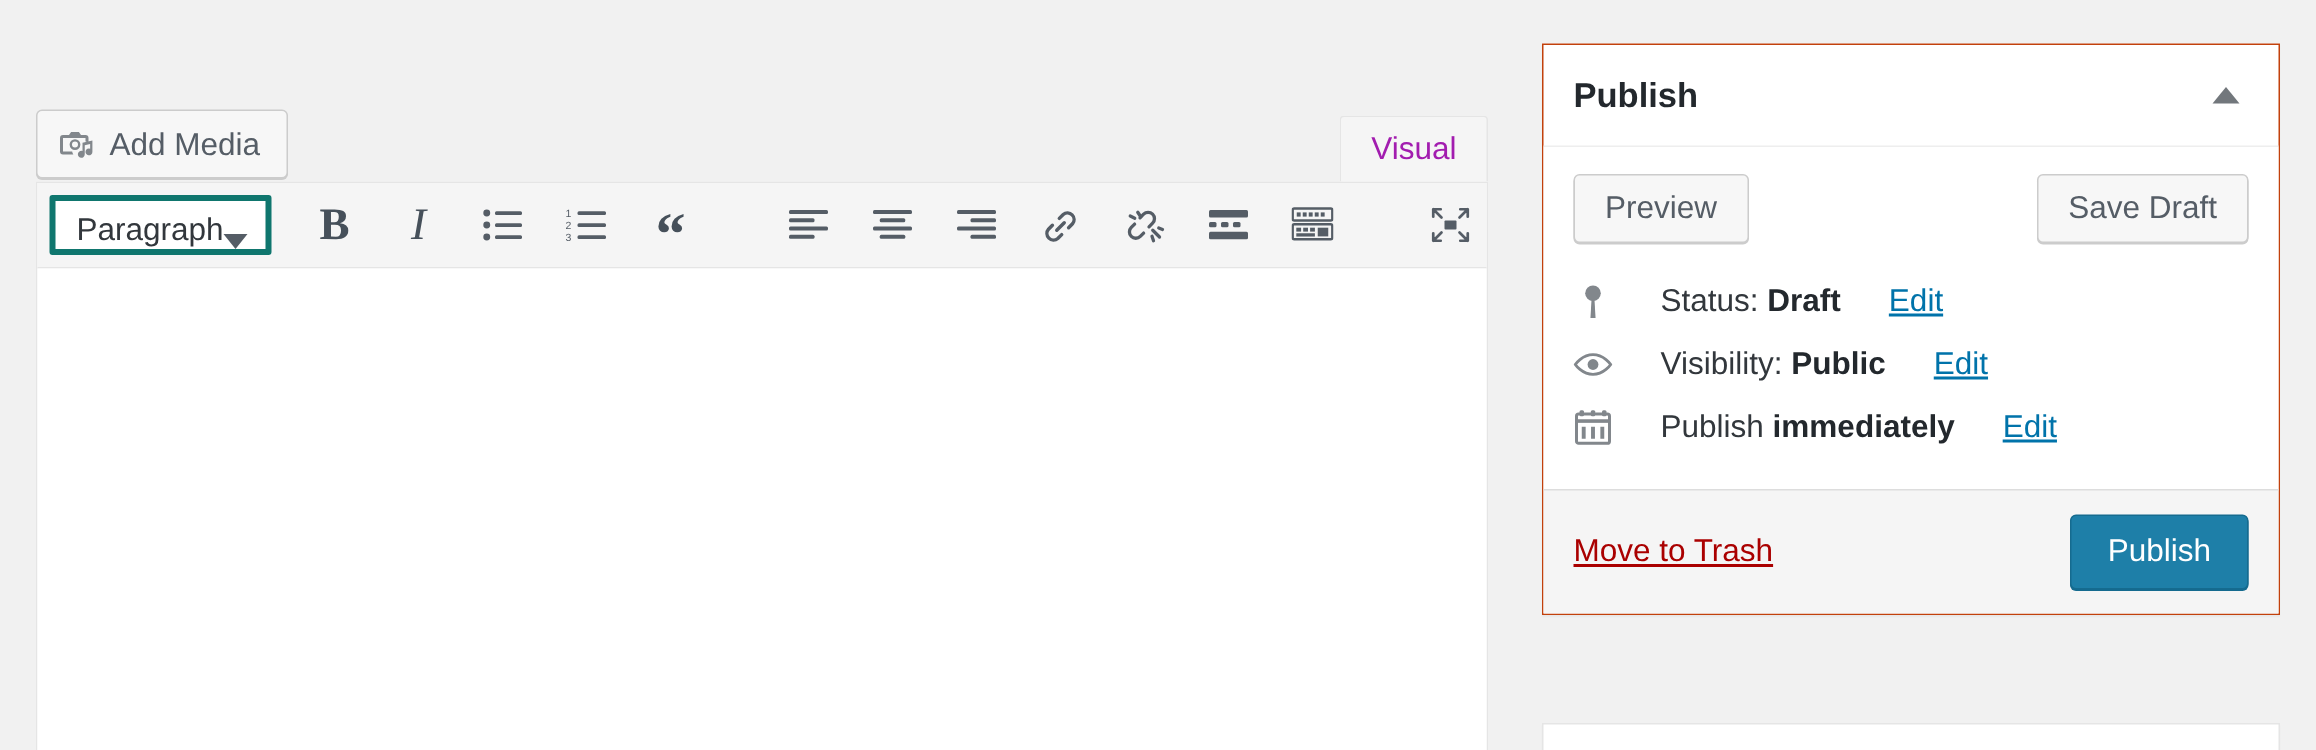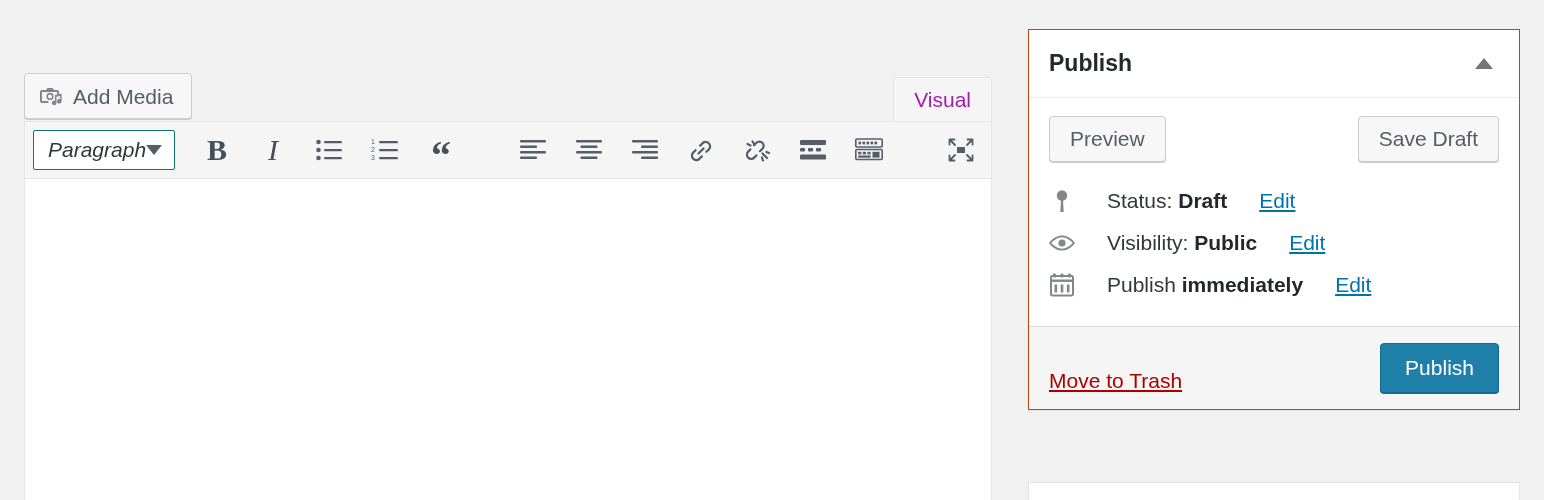--- a/index.html
+++ b/index.html
@@ -103,31 +103,30 @@
     align-items: center;
     padding: 0 6px 0 8px;
     gap: 0;
   }
 
   
   #format-select {
     width: 196px;
     height: 40px;
     background: #fff;
-    border: 1px solid #0f766e;
+    border: 4px solid #0f766e;
     border-radius: 2px;
     display: flex;
-    align-items: center;
+    align-items: flex-end;
     justify-content: space-between;
     padding: 0 12px 0 14px;
     font-size: 21px;
     color: #32373c;
     cursor: pointer;
     margin-right: 14px;
-    font-style: italic;
   }
   .select-caret {
     width: 0; height: 0;
     border-left: 8px solid transparent;
     border-right: 8px solid transparent;
     border-top: 10px solid #555d66;
   }
 
   .tb-btn {
     width: 56px;
@@ -276,21 +275,21 @@
     text-decoration: underline;
     cursor: pointer;
     font-size: 21px;
   }
 
   #major-actions {
     background: #f5f5f5;
     border-top: 1px solid #ddd;
     padding: 16px 20px;
     display: flex;
-    align-items: flex-end;
+    align-items: center;
     justify-content: space-between;
     min-height: 82px;
   }
 
   #trash-link {
     color: #a00;
     text-decoration: underline;
     font-size: 21px;
     cursor: pointer;
   }

